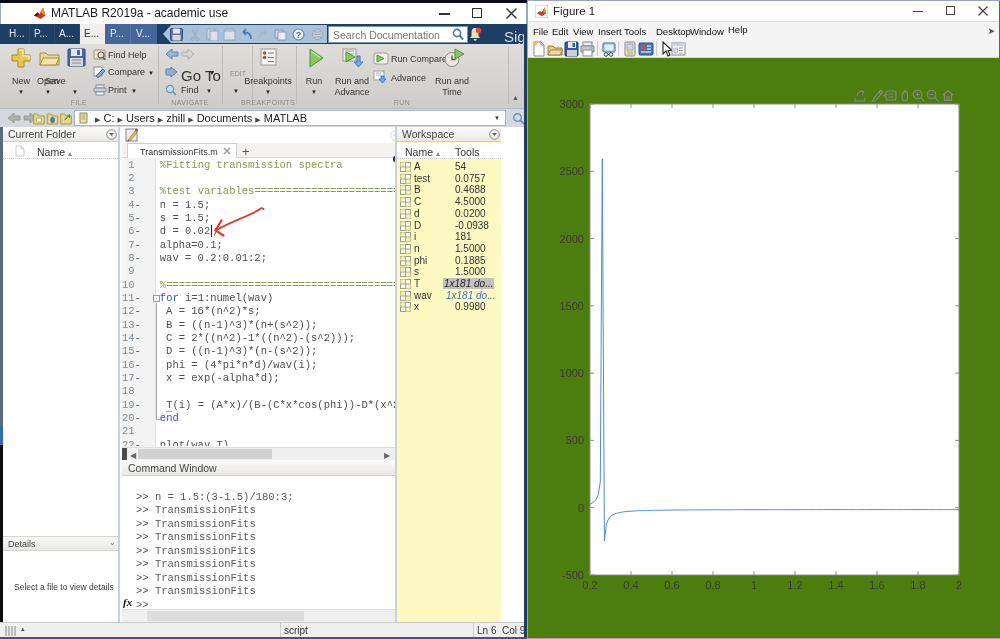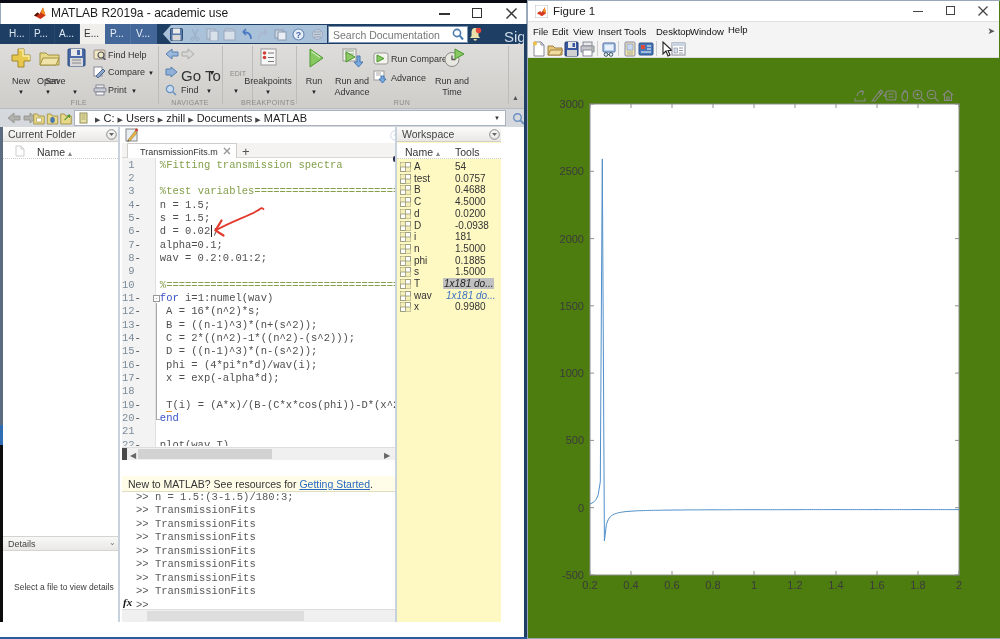--- a/index.html
+++ b/index.html
@@ -298,25 +298,25 @@
     <div class="abs" style="left:287px;top:264px;width:7px;height:4px;background:#d8a828"></div>
     <div class="abs" style="left:0;top:320px;width:295px;height:13px;background:#f0f0f0;border-top:1px solid #ddd">
       <div class="abs" style="left:0;top:0;width:5px;height:13px;background:#4a4a4a"></div>
       <div class="abs" style="left:8px;top:3px;font-size:8px;color:#666">◀</div>
       <div class="abs" style="left:262px;top:3px;font-size:8px;color:#666">▶</div>
       <div class="abs" style="left:16px;top:1px;width:134px;height:10px;background:#d2d2d2"></div>
     </div>
   </div>
 
   <div class="abs" style="left:122px;top:460px;width:295px;height:162px;background:#fff">
+    <div class="abs" style="left:0;top:0;width:100%;height:16px;background:linear-gradient(#fbfbfa,#e9e8e6);border-bottom:1px solid #d0cfcc;font-size:10.5px;color:#444;padding:2px 0 0 6px">Command Window</div>
     <svg class="abs" style="left:281px;top:3px" width="11" height="11" viewBox="0 0 11 11">
         <circle cx="5.5" cy="5.5" r="4.8" fill="none" stroke="#888" stroke-width="1"></circle>
         <path d="M3 4 L5.5 7 L8 4 Z" fill="#666"></path>
       </svg>
-    <div class="abs" style="left:0;top:16px;width:100%;height:16px;background:#fffde8;border-bottom:1px solid #e0ddc0;font-size:10.5px;color:#333;padding:2px 0 0 6px">New to MATLAB? See resources for <span style="color:#2a6ac0;text-decoration:underline">Getting Started</span>.</div>
     <svg class="abs" style="left:285px;top:20px" width="8" height="8" viewBox="0 0 8 8">
         <path d="M1 1 L7 7 M7 1 L1 7" stroke="#333" stroke-width="1.5"></path>
       </svg>
     <div class="abs mono" style="left:14px;top:31px;font-size:10.5px;line-height:13.45px;color:#5a5a5a;white-space:pre"><div style="height:13.45px">&gt;&gt; n = 1.5:(3-1.5)/180:3;</div><div style="height:13.45px">&gt;&gt; TransmissionFits</div><div style="height:13.45px">&gt;&gt; TransmissionFits</div><div style="height:13.45px">&gt;&gt; TransmissionFits</div><div style="height:13.45px">&gt;&gt; TransmissionFits</div><div style="height:13.45px">&gt;&gt; TransmissionFits</div><div style="height:13.45px">&gt;&gt; TransmissionFits</div><div style="height:13.45px">&gt;&gt; TransmissionFits</div><div style="height:13.45px">&gt;&gt;</div></div>
     <div class="abs" style="left:1px;top:136px;font-size:11px;color:#111;font-style:italic;font-weight:bold;font-family:'Liberation Serif',serif">fx</div>
     <div class="abs" style="left:281px;top:32px;width:13px;height:117px;background:#f0f0f0;border:1px solid #ddd">
       <div class="abs" style="left:2px;top:1px;font-size:8px;color:#666">▲</div>
       <div class="abs" style="left:2px;bottom:1px;font-size:8px;color:#666">▼</div>
       <div class="abs" style="left:1px;top:76px;width:10px;height:22px;background:#ddd"></div>
     </div>
@@ -453,20 +453,33 @@
             <rect x="5.5" y="5" width="5" height="4.5" fill="#f5f0b8"></rect>
             <line x1="0.5" y1="5" x2="10.5" y2="5" stroke="#8a8a6a" stroke-width="0.7"></line>
             <line x1="5.5" y1="0.5" x2="5.5" y2="9.5" stroke="#8a8a6a" stroke-width="0.7"></line>
           </svg>
           <span style="position:absolute;left:17px;top:140.4px;color:#333">x</span>
           <span style="position:absolute;left:58px;top:140.4px;color:#333">0.9980</span>
         </div>
       </div>
   </div>
 
+  <div class="abs" style="left:0;top:622px;width:527px;height:15px;background:#f0f0ef;border-top:1px solid #c8c8c8;font-size:10.5px;color:#333">
+    <svg class="abs" style="left:5px;top:3px" width="14" height="10" viewBox="0 0 14 10">
+        <rect x="0" y="0" width="2" height="10" fill="#bbb"></rect>
+        <rect x="3" y="0" width="2" height="10" fill="#bbb"></rect>
+        <rect x="6" y="0" width="2" height="10" fill="#bbb"></rect>
+        <rect x="9" y="0" width="2" height="10" fill="#bbb"></rect>
+      </svg>
+    <span class="abs" style="left:21px;top:2px;font-size:7px;color:#555">▴</span>
+    <span class="abs" style="left:284px;top:2px;font-size:10px">script</span>
+    <span class="abs" style="left:477px;top:2px;font-size:10px">Ln 6&nbsp;&nbsp;Col 9</span>
+    <div class="abs" style="left:280px;top:0;width:1px;height:15px;background:#ccc"></div>
+    <div class="abs" style="left:473px;top:0;width:1px;height:15px;background:#ccc"></div>
+  </div>
   <div class="abs" style="left:0;top:637px;width:527px;height:2px;background:#2a5aa0"></div>
   <div class="abs" style="left:524px;top:24px;width:3px;height:613px;background:#1e3e64"></div>
 </div>
 
 <div class="abs" style="left:527px;top:0;width:517px;height:639px;background:#4d7c0f;border:1px solid #9aa7b8">
   <div class="abs" style="left:0;top:0;width:471px;height:21px;background:#fff;border-bottom:1px solid #e0e0e0"></div>
   <svg class="abs" style="left:7px;top:4px" width="13" height="13" viewBox="0 0 14 14">
       <rect x="0" y="0" width="14" height="14" fill="#fff" stroke="#bbb" stroke-width="1"></rect>
       <path d="M2 9 L5.5 6.5 L7 8 L10.5 2.5 L12 9 L7.5 12 Z" fill="#d33b23"></path>
       <path d="M10.5 2.5 L8.6 6.6 L12 9 Z" fill="#f59a20"></path>

